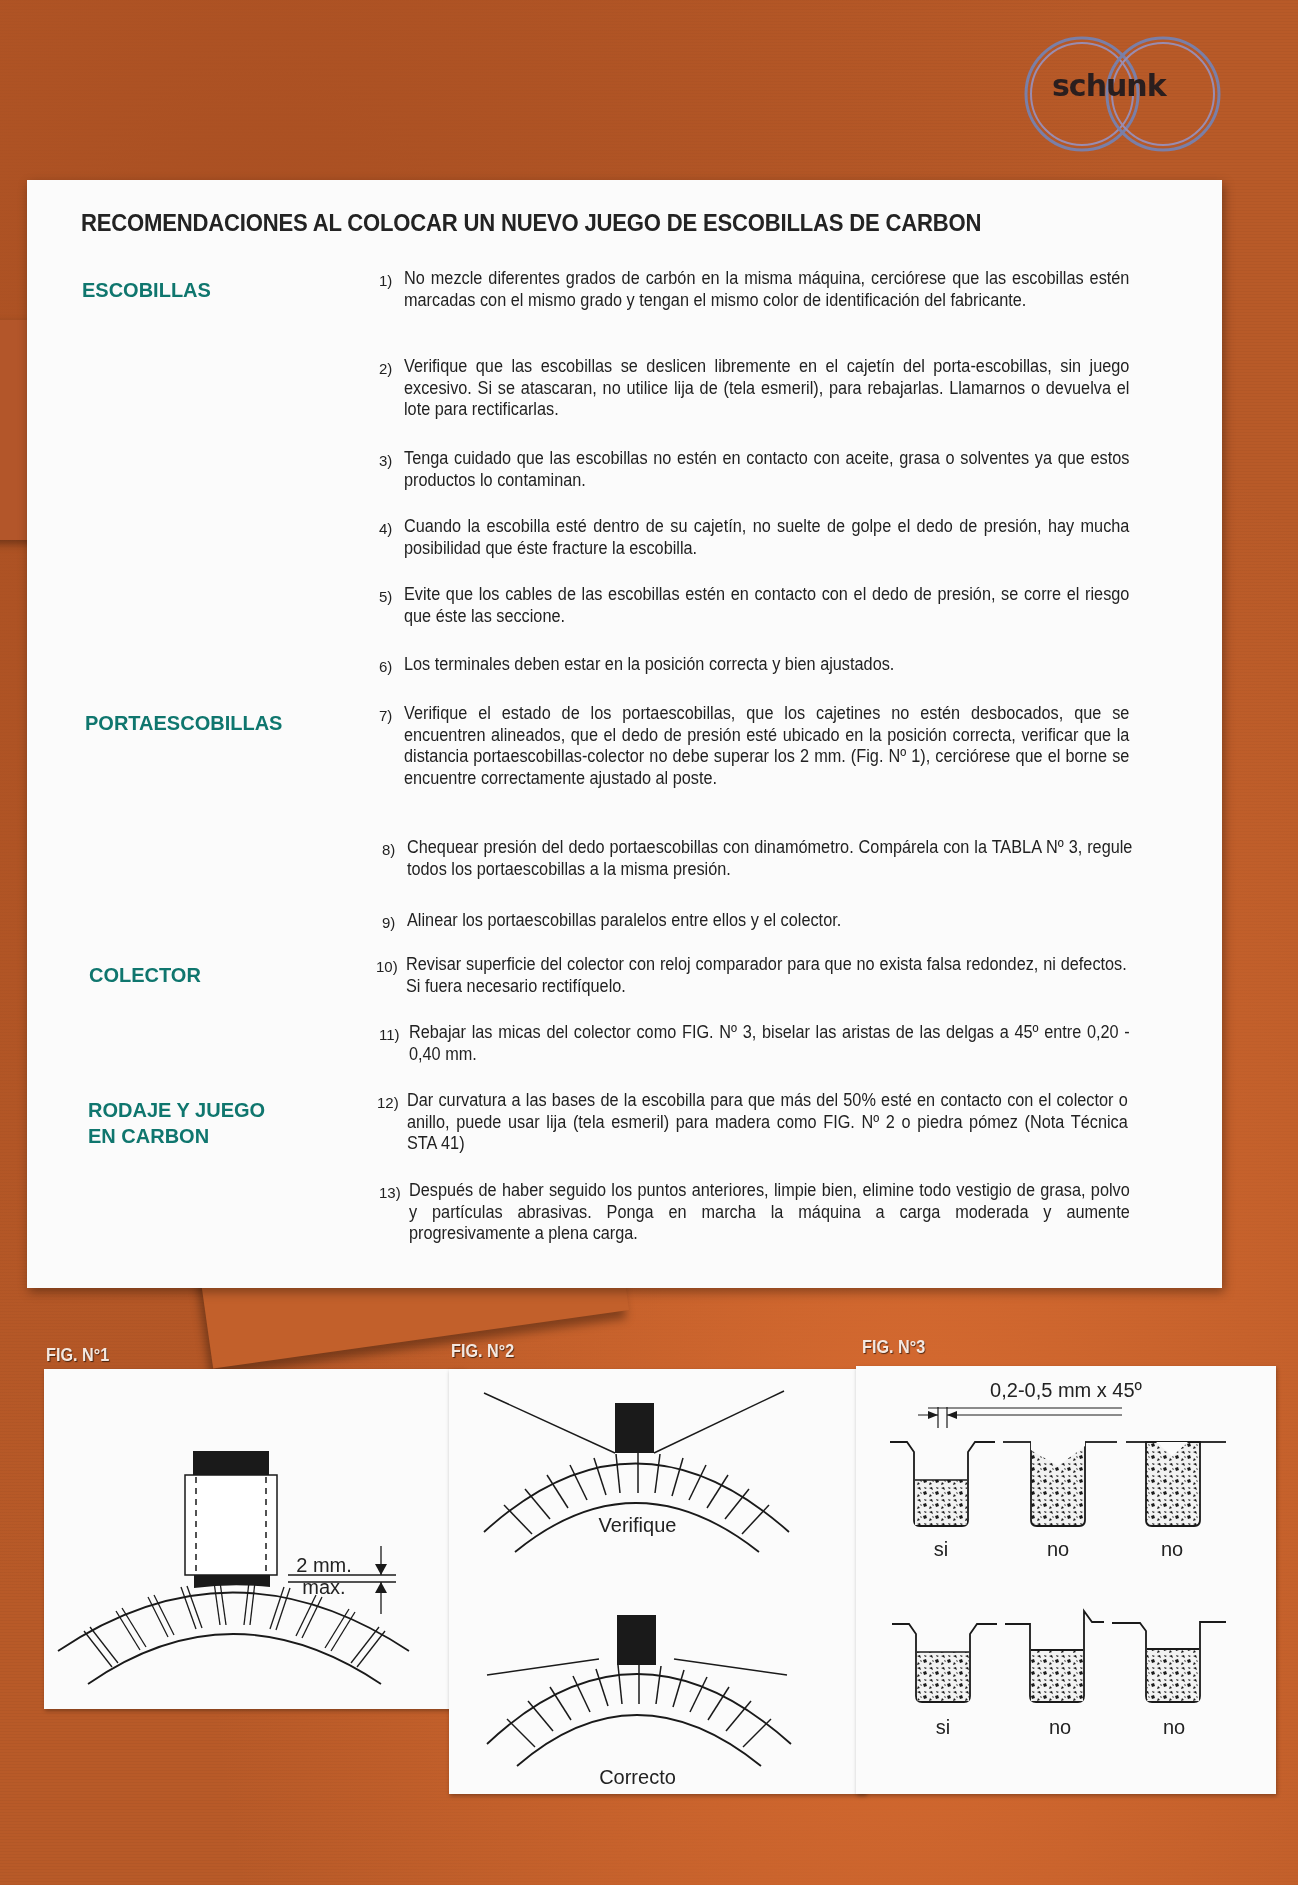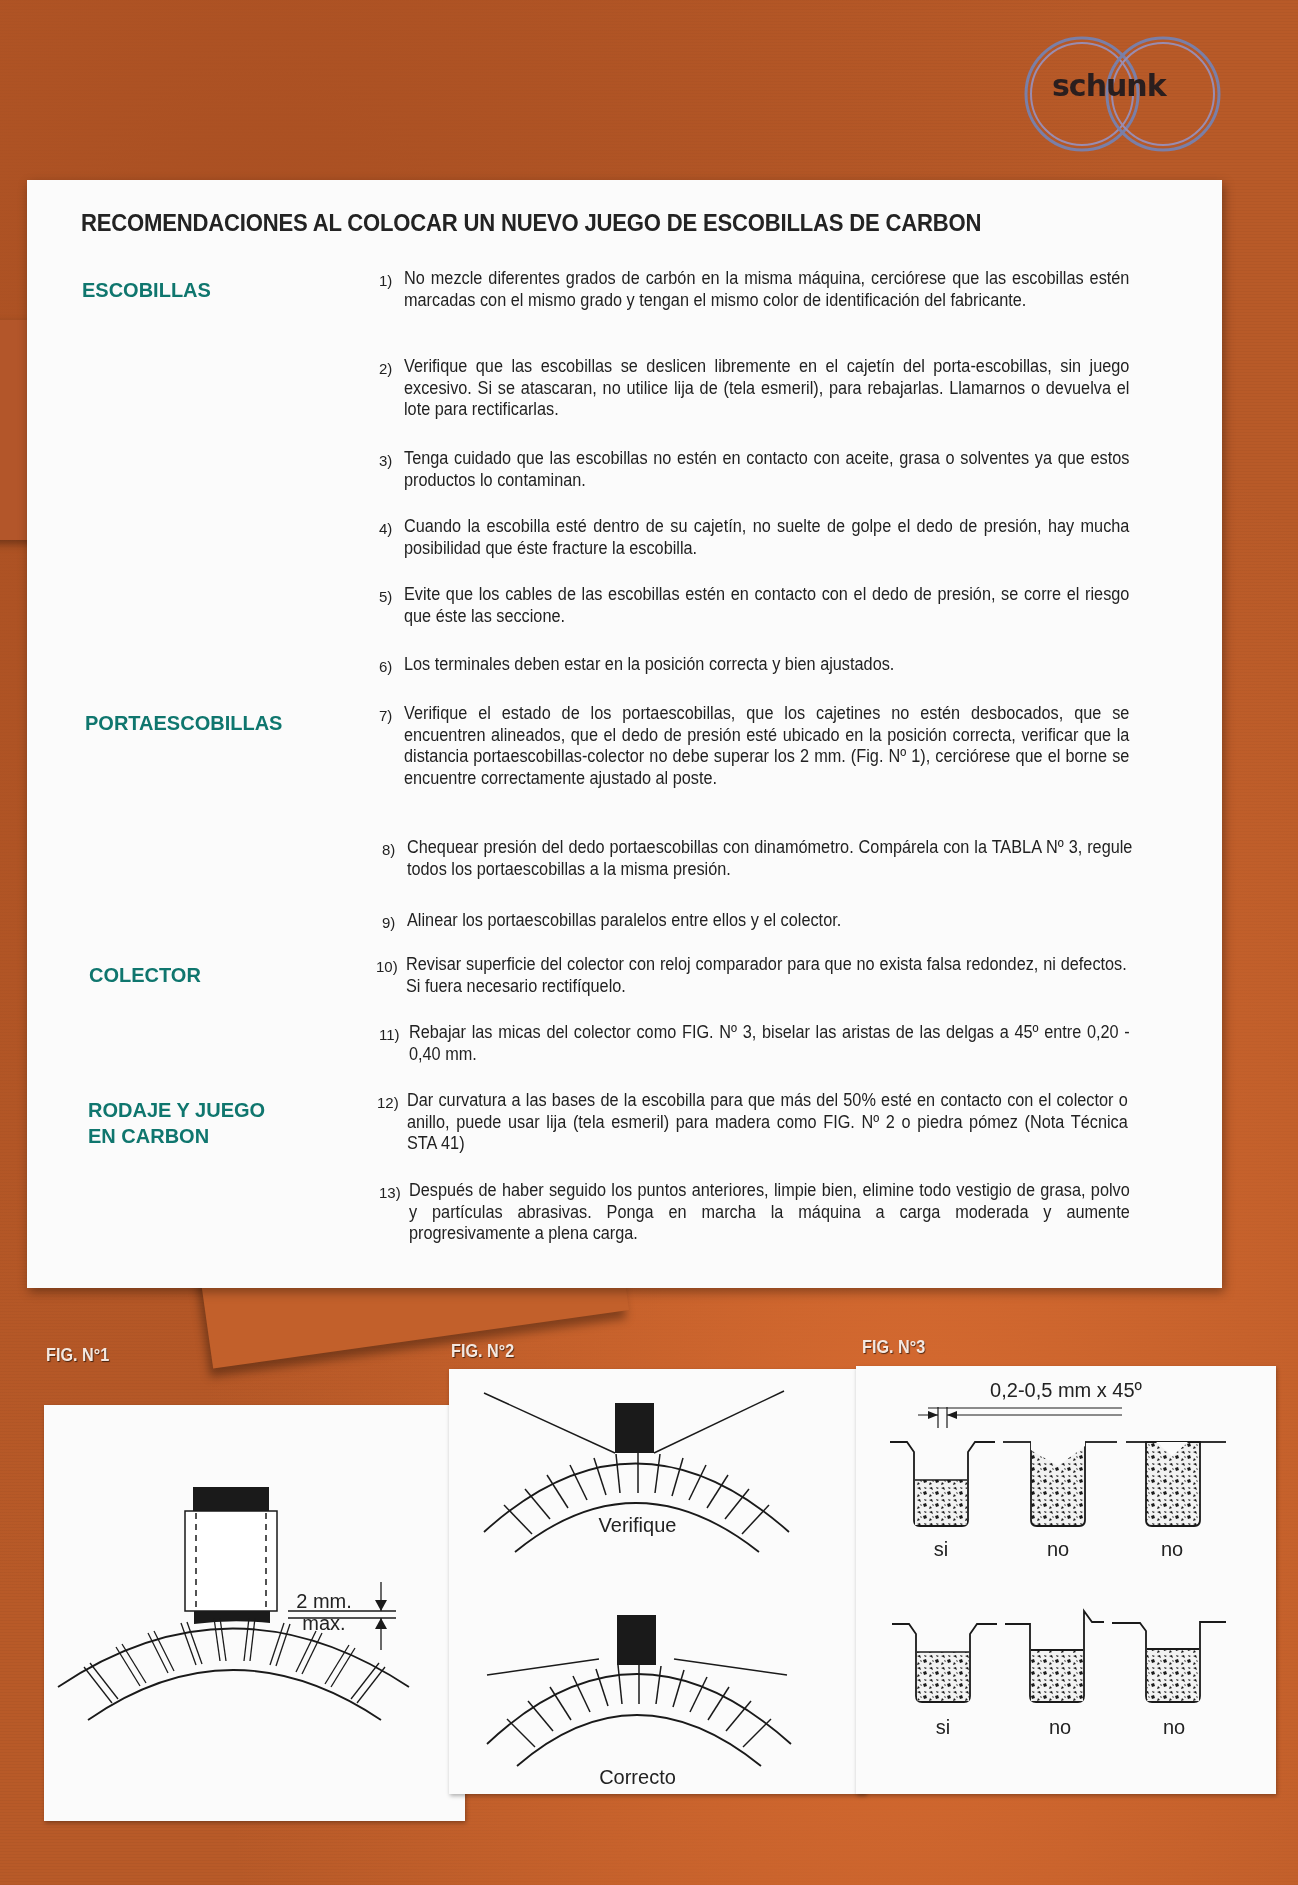--- a/index.html
+++ b/index.html
@@ -141,21 +141,21 @@
   <div class="item" style="top:1000px; left:352px;">
     <span class="num wide">13)</span>
     <span class="txt">Después de haber seguido los puntos anteriores, limpie bien, elimine todo vestigio de grasa, polvo y partículas abrasivas. Ponga en marcha la máquina a carga moderada y aumente progresivamente a plena carga.</span>
   </div>
 </div>
 
 <div class="fig-label" style="left:46px; top:1345px;">FIG. N°1</div>
 <div class="fig-label" style="left:451px; top:1341px;">FIG. N°2</div>
 <div class="fig-label" style="left:862px; top:1337px;">FIG. N°3</div>
 
-<div class="fig-box" style="left:44px; top:1369px; width:381px; height:416px;margin-top:36px;">
+<div class="fig-box" style="left:44px; top:1369px; width:381px; height:340px;">
   <svg width="381" height="416" viewBox="0 0 381 416">
     <rect x="149" y="82" width="76" height="25" fill="#1a1a1a"></rect>
     <rect x="141" y="106" width="92" height="100" fill="#fff" stroke="#1a1a1a" stroke-width="1.5"></rect>
     <line x1="152" y1="108" x2="152" y2="204" stroke="#1a1a1a" stroke-width="1.5" stroke-dasharray="6,5"></line>
     <line x1="222" y1="108" x2="222" y2="204" stroke="#1a1a1a" stroke-width="1.5" stroke-dasharray="6,5"></line>
     <path d="M150 206 L226 206 L226 218 Q188 214 150 219 Z" fill="#1a1a1a"></path>
     <path d="M14 282 Q188 165 365 282" fill="none" stroke="#1a1a1a" stroke-width="1.8"></path>
     <path d="M44 315 Q188 215 337 315" fill="none" stroke="#1a1a1a" stroke-width="1.8"></path>
     <g stroke="#1a1a1a" stroke-width="1.3">
       <line x1="40" y1="262" x2="68" y2="298"></line>

